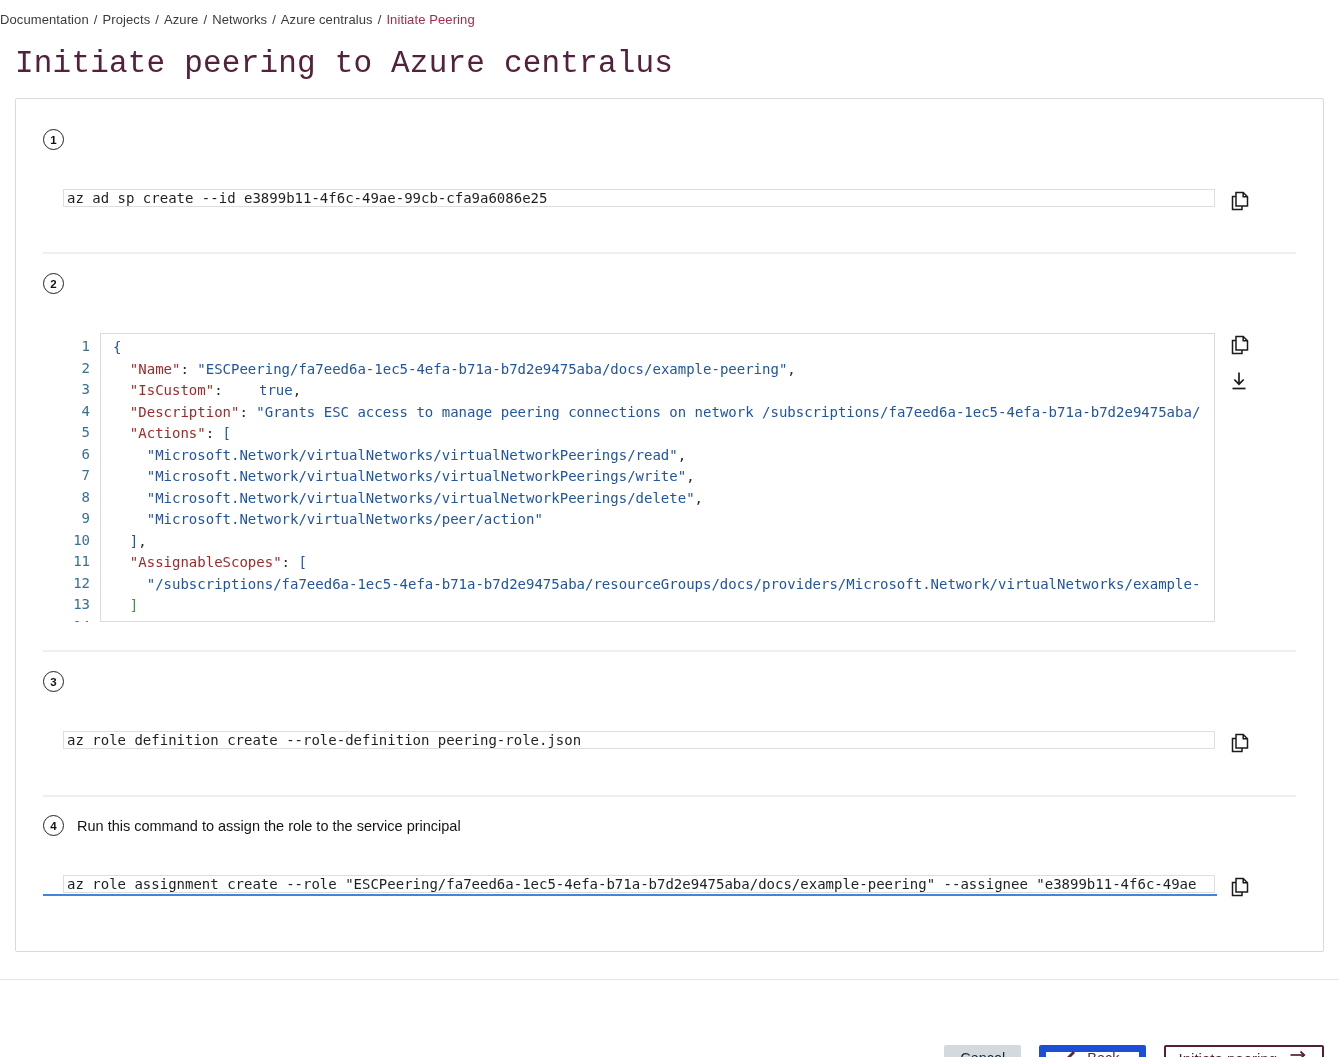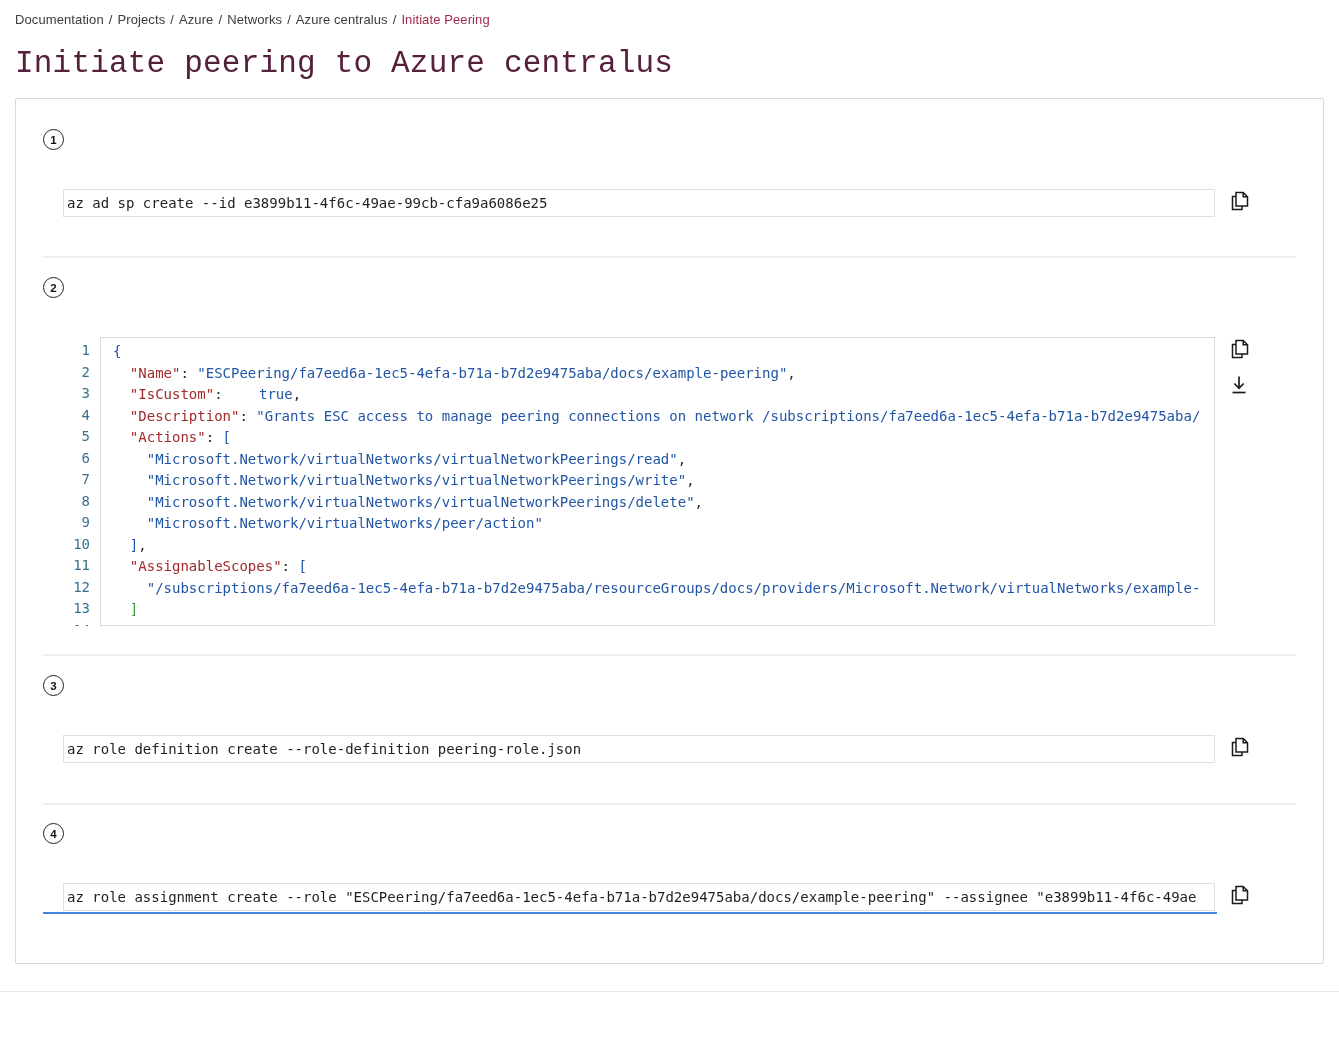--- a/index.html
+++ b/index.html
@@ -1,40 +1,40 @@
 <!DOCTYPE html>
 <html><head>
 <meta charset="utf-8">
 <style>
   * { box-sizing: border-box; margin: 0; padding: 0; }
   html,body { width: 1339px; height: 1057px; background: #ffffff; overflow: hidden;
     font-family: "Liberation Sans", sans-serif; color: #1b1b1b; }
   .page { padding-top: 12px; }
 
   
-  .breadcrumb { margin-left: 15px; font-size: 13px; color: #3b3b3b; letter-spacing: .1px; }
+  .breadcrumb { font-size: 13px; color: #3b3b3b; letter-spacing: .1px; }
   .breadcrumb .crumb { color: #3b3b3b; cursor: pointer; }
   .breadcrumb .sep { color: #3b3b3b; padding: 0 5px; }
   .breadcrumb .crumb-current { color: #a22c4e; }
 
   
   .page-title { margin: 19px 0 0 15px; font-size: 31px; font-weight: 400; color: #54203c; letter-spacing: .2px; font-family: Liberation Mono, monospace; }
 
   
   .card { margin: 17px 15px 0 15px; border: 1px solid #d8dbdd; border-radius: 2px;
     background: #fff; padding: 30px 27px 52px 27px; }
 
   .step-header { display: flex; align-items: center; gap: 13px; }
   .step-badge { width: 21px; height: 21px; border: 1.5px solid #222; border-radius: 50%;
     font-size: 11.5px; font-weight: 700; display: flex; align-items: center; justify-content: center;
     flex: 0 0 auto; color: #111; }
   .step-text { font-size: 14.5px; color: #141414; }
 
   .code-row { display: flex; align-items: flex-start; margin: 39px 46px 0 20px; }
-  .cmd-box { flex: 1; height: 28px; border: 1px solid #dcdfe1; background: #fff;
+  .cmd-box { flex: 1; height: 18px; border: 1px solid #dcdfe1; background: #fff;
     display: flex; align-items: center; padding-left: 3px; overflow: hidden; }
   .cmd-text { font-family: "DejaVu Sans Mono", monospace; font-size: 14px; color: #1f1f1f; white-space: pre; }
   .icon-col { margin-left: 13px; display: flex; flex-direction: column; gap: 12px; align-items: center; }
   .icon-btn { background: none; border: none; padding: 0; cursor: pointer; line-height: 0; color: #1b1b1b; }
 
   .divider { height: 2px; background: #ecf0f0; border: none; }
   .div-1 { margin: 39px 0 0 0; }
   .div-2 { margin: 28px 0 0 0; }
   .div-3 { margin: 40px 0 0 0; }
   .sect { margin-top: 19px; }
@@ -178,20 +178,21 @@
           </button>
         </div>
       </div>
     </div>
 
     <hr class="divider div-3">
 
     <div class="sect" style="margin-top:18px;">
       <div class="step-header">
         <div class="step-badge">4</div>
+        <div class="step-text">Run this command to assign the role to the service principal</div>
       </div>
       <div class="code-row">
         <div class="cmd-wrap">
           <div class="cmd-box">
             <span class="cmd-text">az role assignment create --role "ESCPeering/fa7eed6a-1ec5-4efa-b71a-b7d2e9475aba/docs/example-peering" --assignee "e3899b11-4f6c-49ae</span>
           </div>
           <div class="scroll-indicator"></div>
         </div>
         <div class="icon-col">
           <button class="icon-btn">

